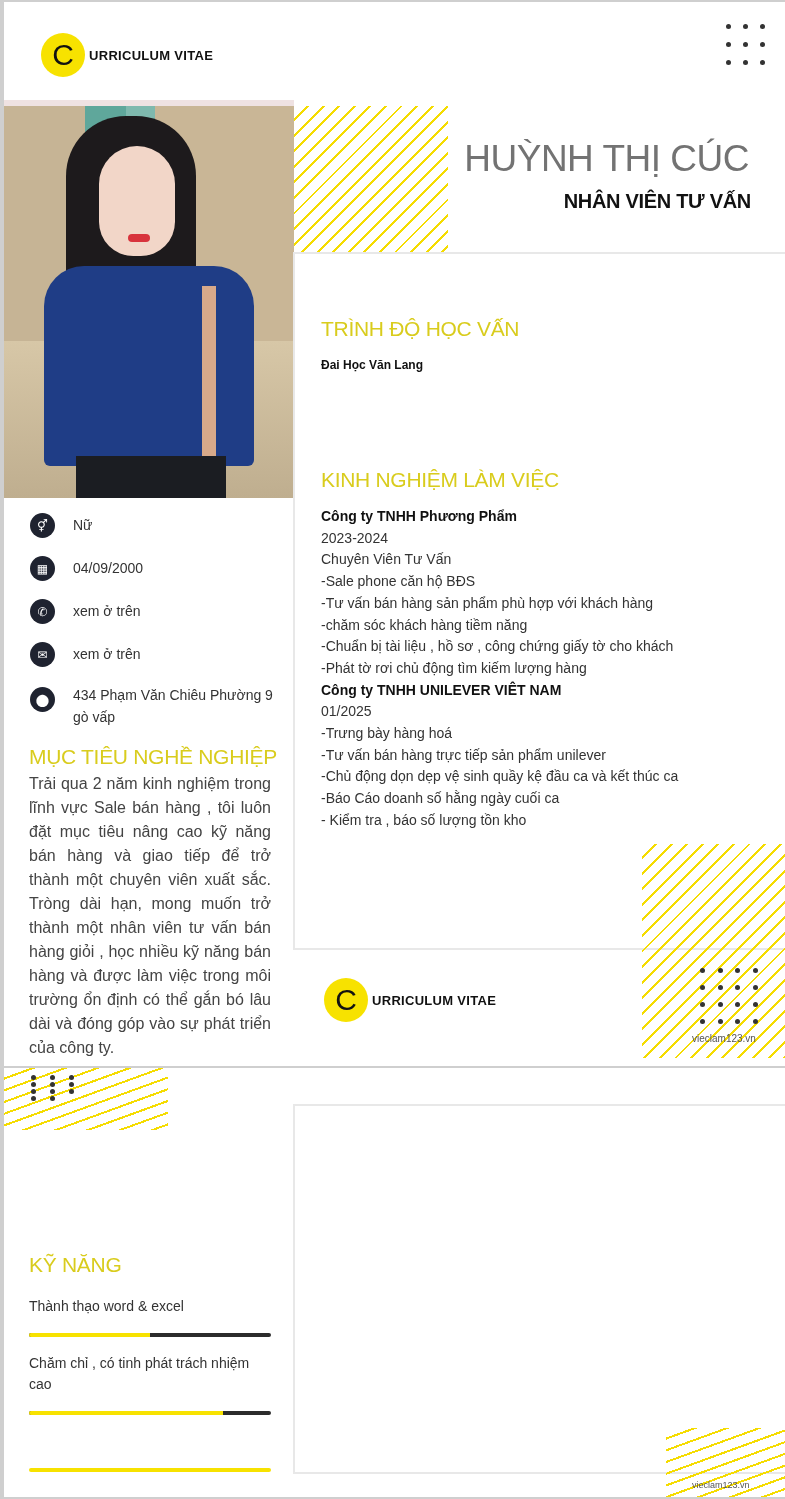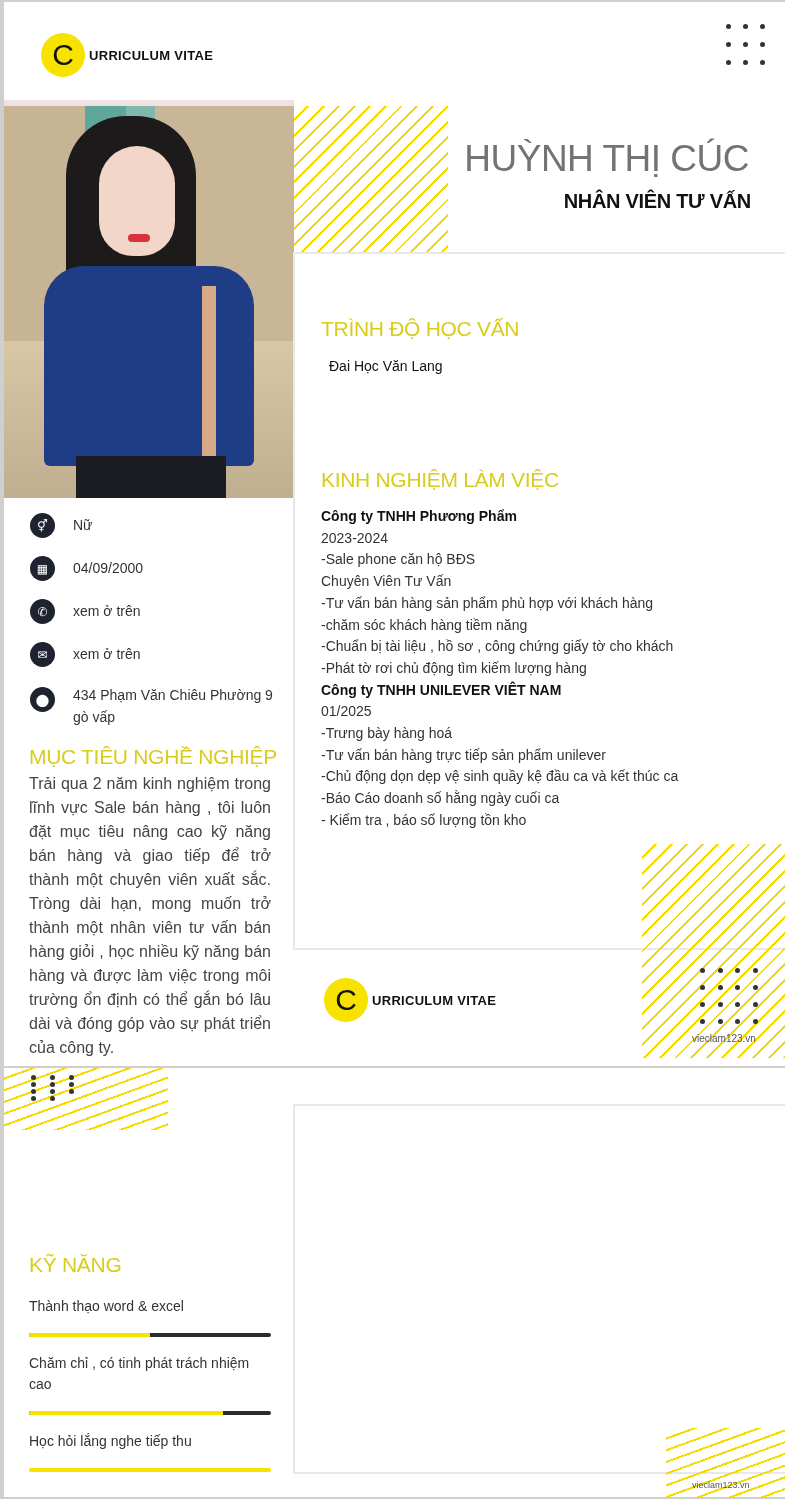--- a/index.html
+++ b/index.html
@@ -24,21 +24,21 @@
   .skirt { position: absolute; left: 72px; top: 350px; width: 150px; height: 60px; background: #1b1d22; }
   .strap { position: absolute; left: 198px; top: 180px; width: 14px; height: 210px; background: #d7a98a; }
   .contact { position: absolute; left: 26px; width: 250px; display: flex; align-items: flex-start; font-size: 14px; color: #333; line-height: 22px; }
   .c-icon { width: 25px; height: 25px; border-radius: 50%; background: #1f2330; color: #fff; font-size: 12px; display: flex; align-items: center; justify-content: center; flex-shrink: 0; margin-top: -1px; }
   .c-text { margin-left: 18px; }
   .heading { position: absolute; color: #d9cc1d; font-size: 21px; font-weight: normal; letter-spacing: -0.3px; }
   .objective { position: absolute; left: 25px; top: 770px; width: 242px; font-size: 16px; line-height: 24px; color: #444; text-align: justify; }
   .name { position: absolute; right: 36px; top: 136px; font-size: 37px; font-weight: normal; color: #737373; letter-spacing: -0.5px; }
   .title { position: absolute; right: 34px; top: 188px; font-size: 20px; font-weight: bold; color: #111; letter-spacing: -0.3px; }
   .right-box { position: absolute; left: 289px; top: 250px; width: 492px; height: 698px; border-top: 2px solid #e8e8e8; border-left: 2px solid #e8e8e8; border-bottom: 2px solid #e8e8e8; }
-  .edu { position: absolute; left: 317px; top: 356px; font-size: 14px; font-weight: normal; color: #111; margin-left: 8px; }
+  .edu { position: absolute; left: 317px; top: 356px; font-size: 12px; font-weight: bold; color: #111; }
   .exp { position: absolute; left: 317px; top: 504px; width: 420px; font-size: 14px; line-height: 21.7px; color: #333; }
   .exp .company { font-weight: bold; color: #111; }
   .watermark { position: absolute; font-size: 10px; color: #555; font-weight: normal; }
   .skill { position: absolute; left: 25px; width: 242px; font-size: 14px; line-height: 21px; color: #333; }
   .bar { position: absolute; left: 25px; width: 242px; height: 4px; background: #2c2c2c; border-radius: 2px; overflow: hidden; }
   .bar-fill { height: 100%; background: #f7e200; }
   .box2 { position: absolute; left: 289px; top: 36px; width: 492px; height: 370px; border-left: 2px solid #e8e8e8; border-top: 2px solid #e8e8e8; border-bottom: 2px solid #e8e8e8; }
 </style>
 </head>
 <body>
@@ -104,22 +104,22 @@
   <div class="heading" style="left:25px; top:743px;">MỤC TIÊU NGHỀ NGHIỆP</div>
   <div class="objective">Trải qua 2 năm kinh nghiệm trong lĩnh vực Sale bán hàng , tôi luôn đặt mục tiêu nâng cao kỹ năng bán hàng và giao tiếp để trở thành một chuyên viên xuất sắc. Tròng dài hạn, mong muốn trở thành một nhân viên tư vấn bán hàng giỏi , học nhiều kỹ năng bán hàng và được làm việc trong môi trường ổn định có thể gắn bó lâu dài và đóng góp vào sự phát triển của công ty.</div>
 
   <div class="heading" style="left:317px; top:315px;">TRÌNH ĐỘ HỌC VẤN</div>
   <div class="edu">Đai Học Văn Lang</div>
 
   <div class="heading" style="left:317px; top:466px;">KINH NGHIỆM LÀM VIỆC</div>
   <div class="exp">
     <div class="company">Công ty TNHH Phương Phẩm</div>
     <div>2023-2024</div>
+    <div>Chuyên Viên Tư Vấn</div>
     <div>-Sale phone căn hộ BĐS</div>
-    <div>Chuyên Viên Tư Vấn</div>
     <div>-Tư vấn bán hàng sản phẩm phù hợp với khách hàng</div>
     <div>-chăm sóc khách hàng tiềm năng</div>
     <div>-Chuẩn bị tài liệu , hồ sơ , công chứng giấy tờ cho khách</div>
     <div>-Phát tờ rơi chủ động tìm kiếm lượng hàng</div>
     <div class="company">Công ty TNHH UNILEVER VIÊT NAM</div>
     <div>01/2025</div>
     <div>-Trưng bày hàng hoá</div>
     <div>-Tư vấn bán hàng trực tiếp sản phẩm unilever</div>
     <div>-Chủ động dọn dẹp vệ sinh quầy kệ đầu ca và kết thúc ca</div>
     <div>-Báo Cáo doanh số hằng ngày cuối ca</div>
@@ -176,20 +176,19 @@
   <div class="skill" style="top:228px;">Thành thạo word &amp; excel</div>
   <div class="bar" style="top:265px;">
       <div class="bar-fill" style="width:50%;"></div>
     </div>
 
   <div class="skill" style="top:285px;">Chăm chỉ , có tinh phát trách nhiệm cao</div>
   <div class="bar" style="top:343px;">
       <div class="bar-fill" style="width:80%;"></div>
     </div>
 
-  <div class="skill" style="top:363px;">Học hỏi lắng nghe tiếp thu</div>
   <div class="bar" style="top:400px;">
       <div class="bar-fill" style="width:100%;"></div>
     </div>
 
   <div class="stripes flat" style="left:662px; top:360px; width:119px; height:69px;"></div>
   <div class="watermark" style="left:688px; top:412px; font-size:9px;">vieclam123.vn</div>
 </div>
 
 </body></html>

